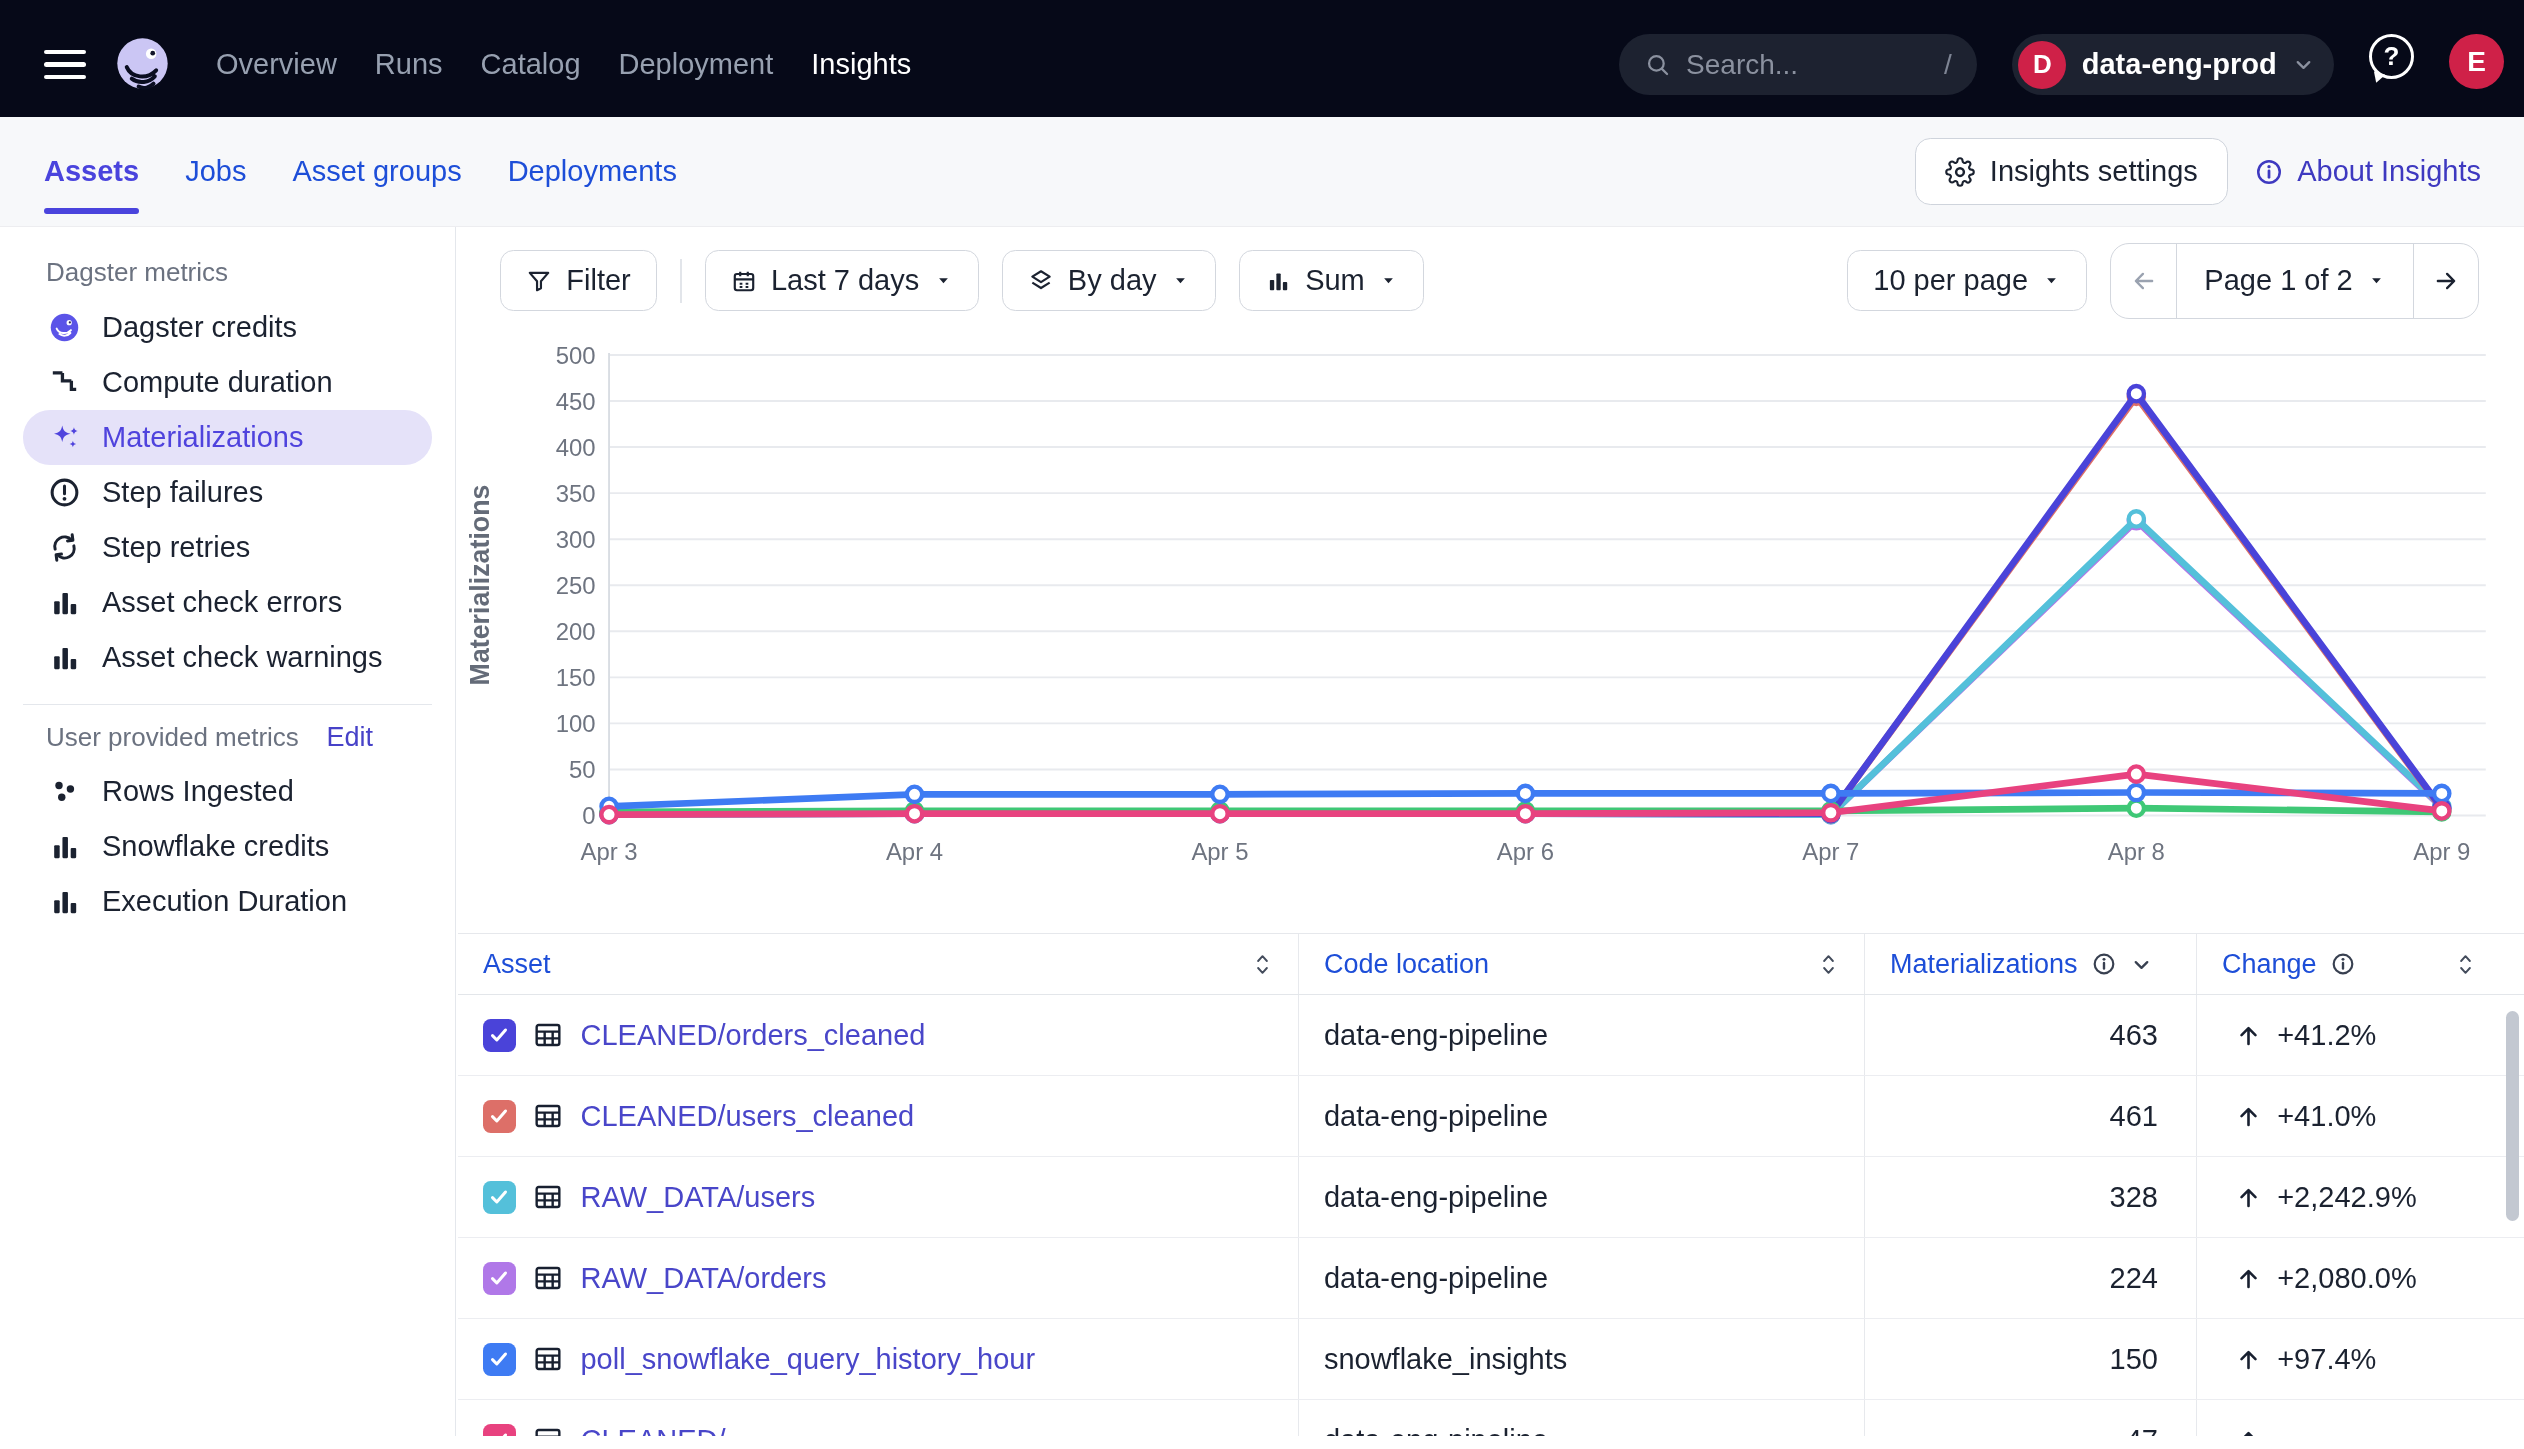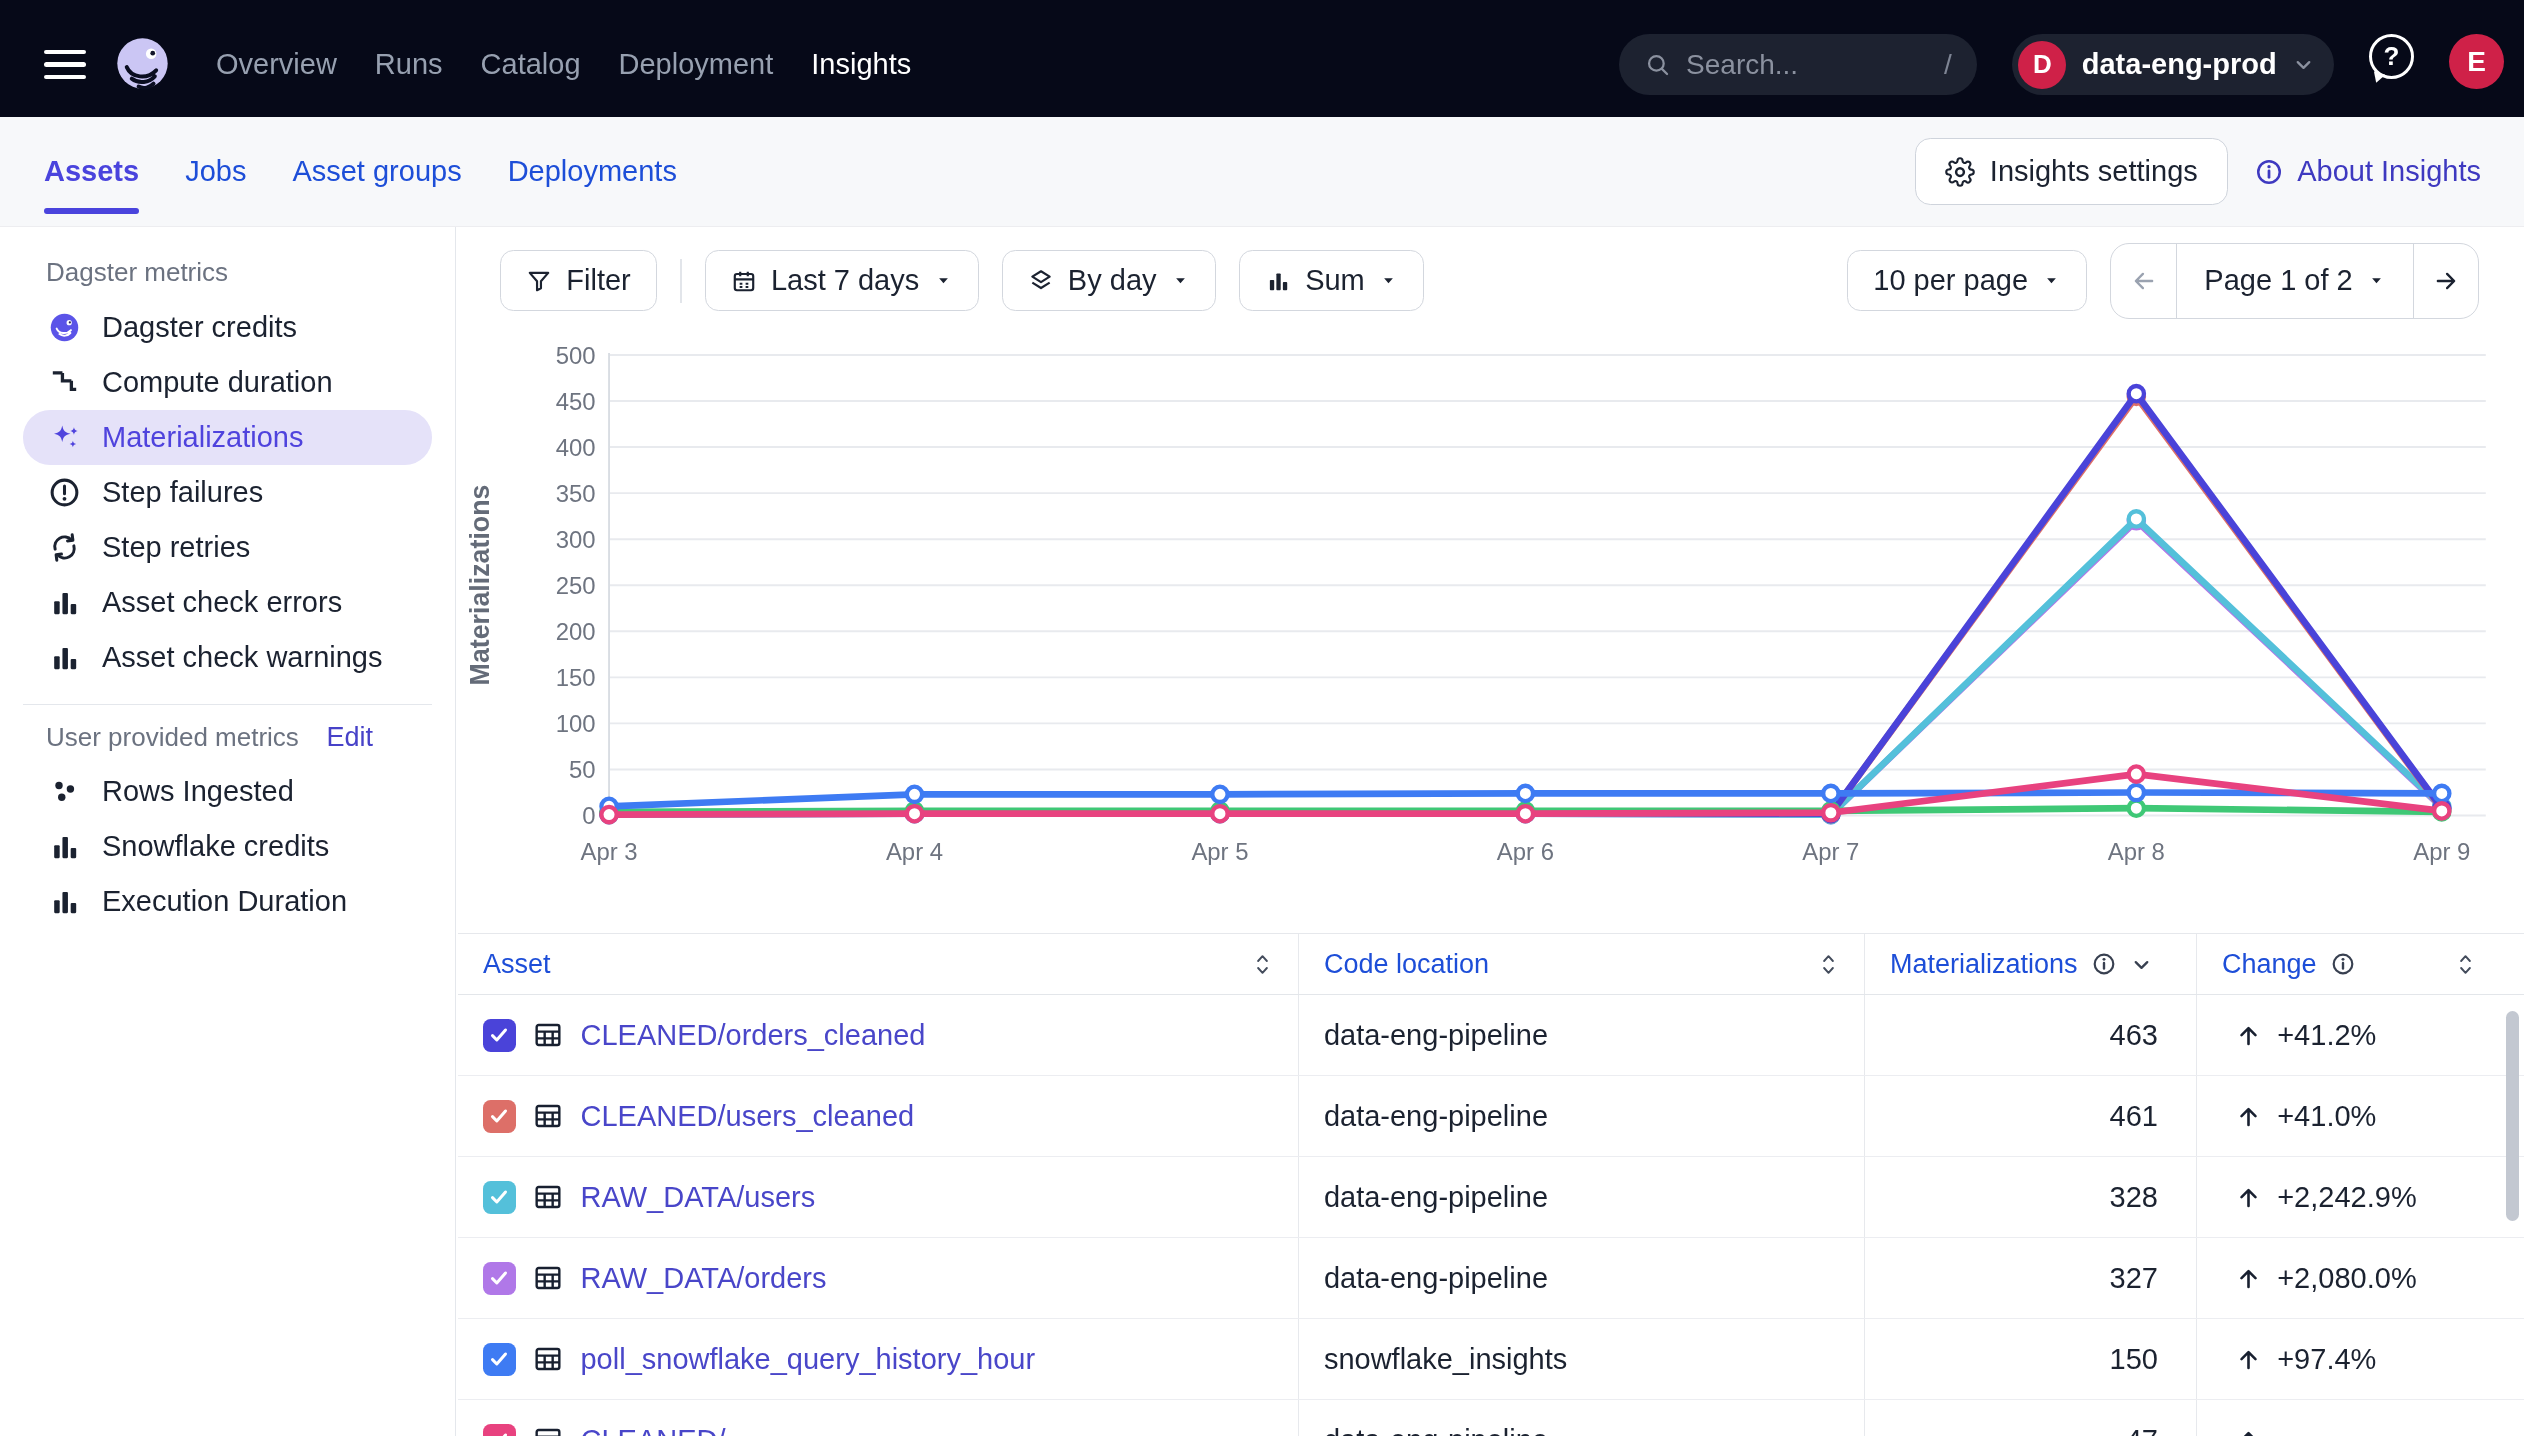--- a/index.html
+++ b/index.html
@@ -620,21 +620,21 @@
             </div>
             <span class="icon tbl-ic">
               <svg viewBox="0 0 24 24" fill="none">
                 <rect x="3.5" y="4.5" width="17" height="15" rx="1.5" stroke="currentColor" stroke-width="1.8"></rect>
                 <path d="M3.5 9.5h17M9.5 9.5v10M15.5 9.5v10M3.5 14.5h17" stroke="currentColor" stroke-width="1.8"></path>
               </svg>
             </span>
             <span class="asset-link">RAW_DATA/orders</span>
           </div>
           <div class="td">data-eng-pipeline</div>
-          <div class="td num">327</div>
+          <div class="td num">224</div>
           <div class="td chg">
             <span class="icon i28">
               <svg viewBox="0 0 24 24" fill="none">
                 <path d="M12 19.5V5.5M5.8 11.7L12 5.5l6.2 6.2" stroke="currentColor" stroke-width="2.3" stroke-linecap="round" stroke-linejoin="round"></path>
               </svg>
             </span>
             <span>+2,080.0%</span>
           </div>
         </div>
         <div class="trow">

